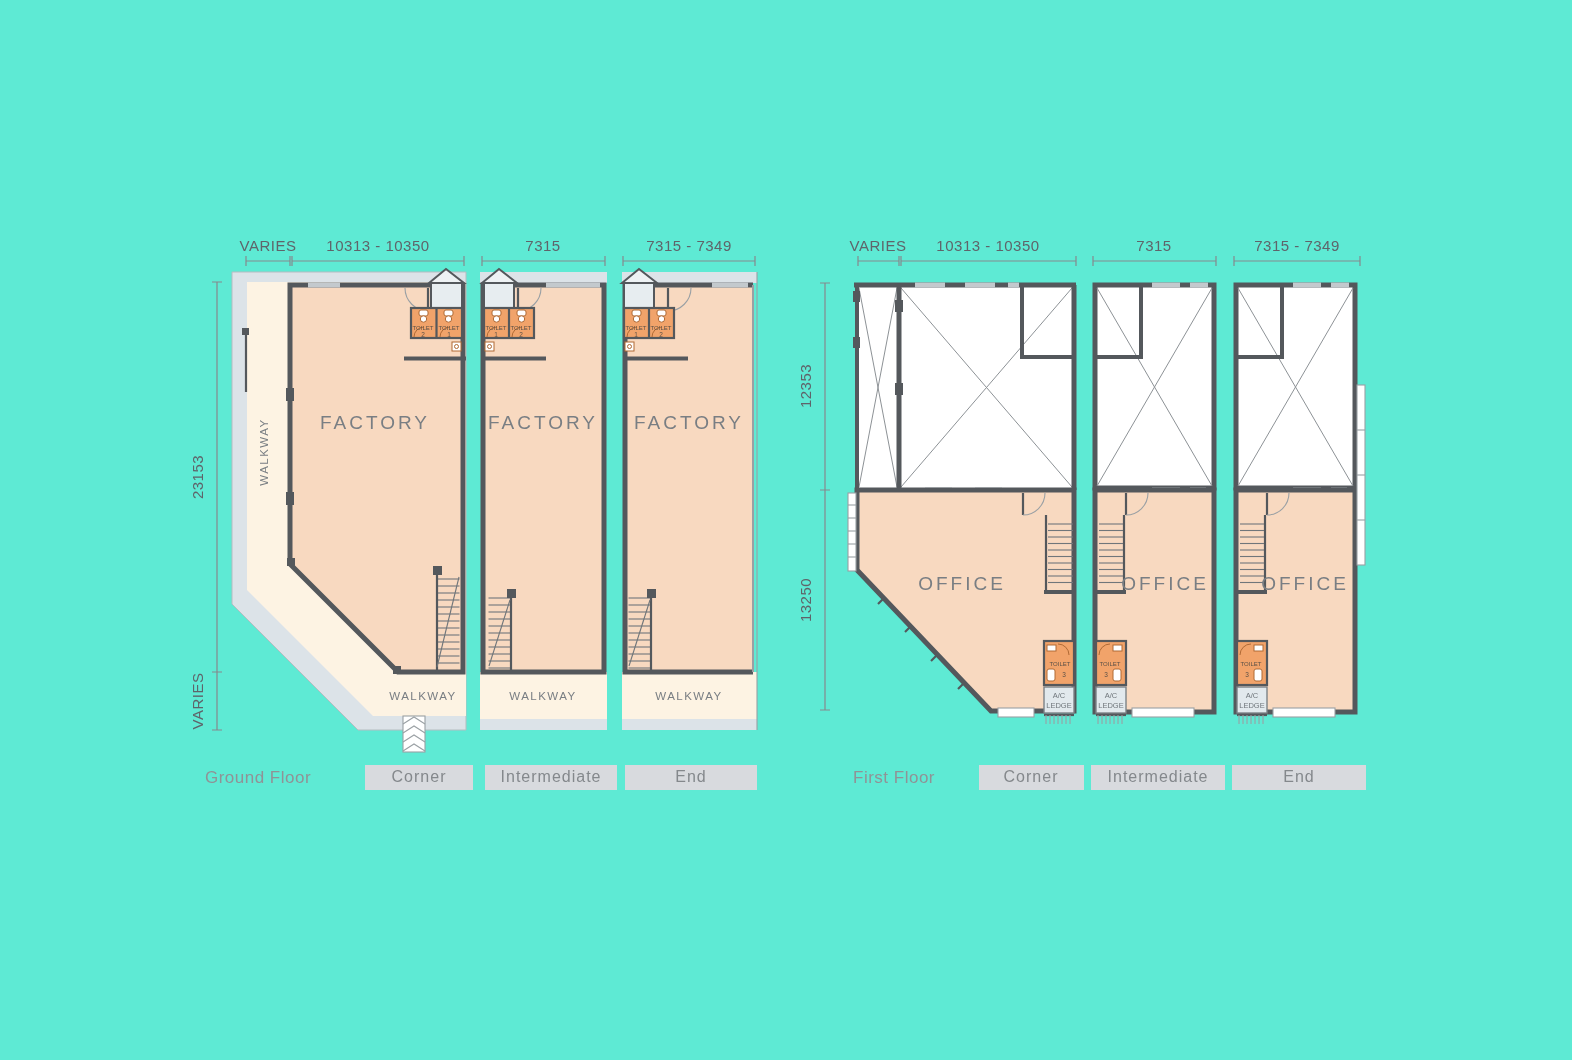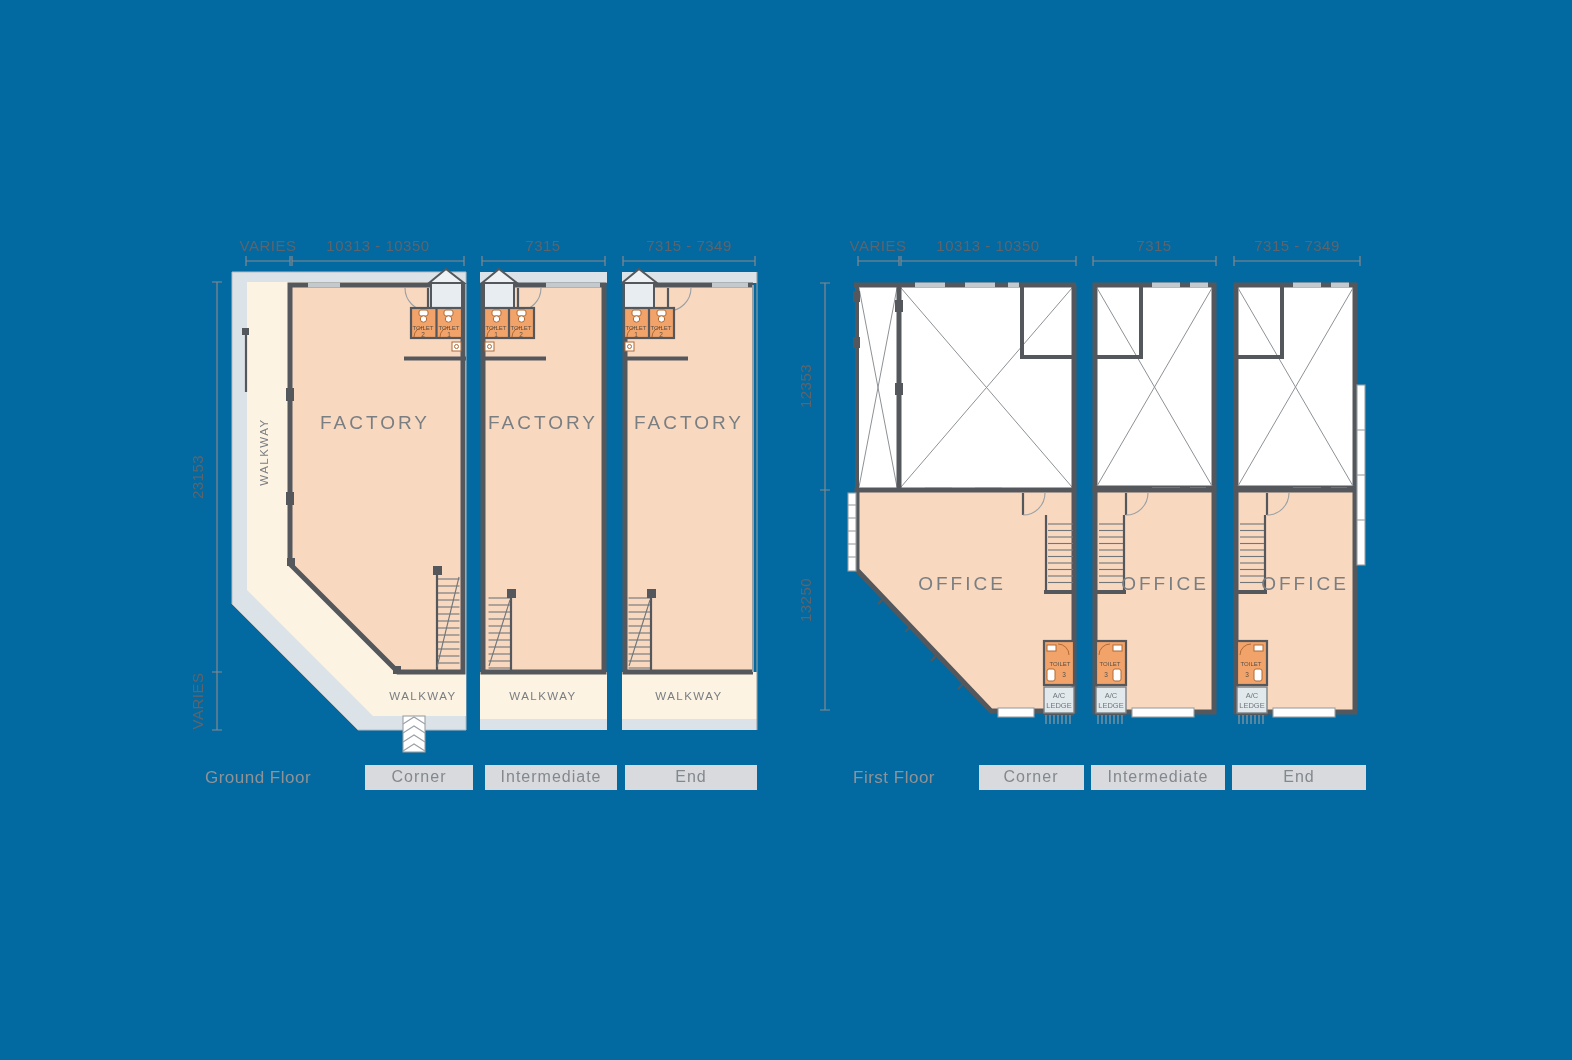--- a/index.html
+++ b/index.html
@@ -1,16 +1,16 @@
 <!DOCTYPE html>
 <html><head>
 <meta charset="utf-8">
 <style>
   html,body{margin:0;padding:0;background:#ffffff;}
-  .canvas{position:relative;width:1572px;height:1060px;background:#0369a1;overflow:hidden;
+  .canvas{position:relative;width:1572px;height:1060px;background:#5eead4;overflow:hidden;
           font-family:"Liberation Sans",sans-serif;}
   svg{position:absolute;left:0;top:0;}
 
   
   .band{fill:#dce3e8;stroke:#b5bcc1;stroke-width:1;}
   .bandfill{fill:#dce3e8;}
   .ww{fill:#fdf3e3;}
   .fl{fill:#f8d9c0;}
   .flw{fill:#f8d9c0;stroke:#54585c;stroke-width:5;}
   .voidbg{fill:#ffffff;}

